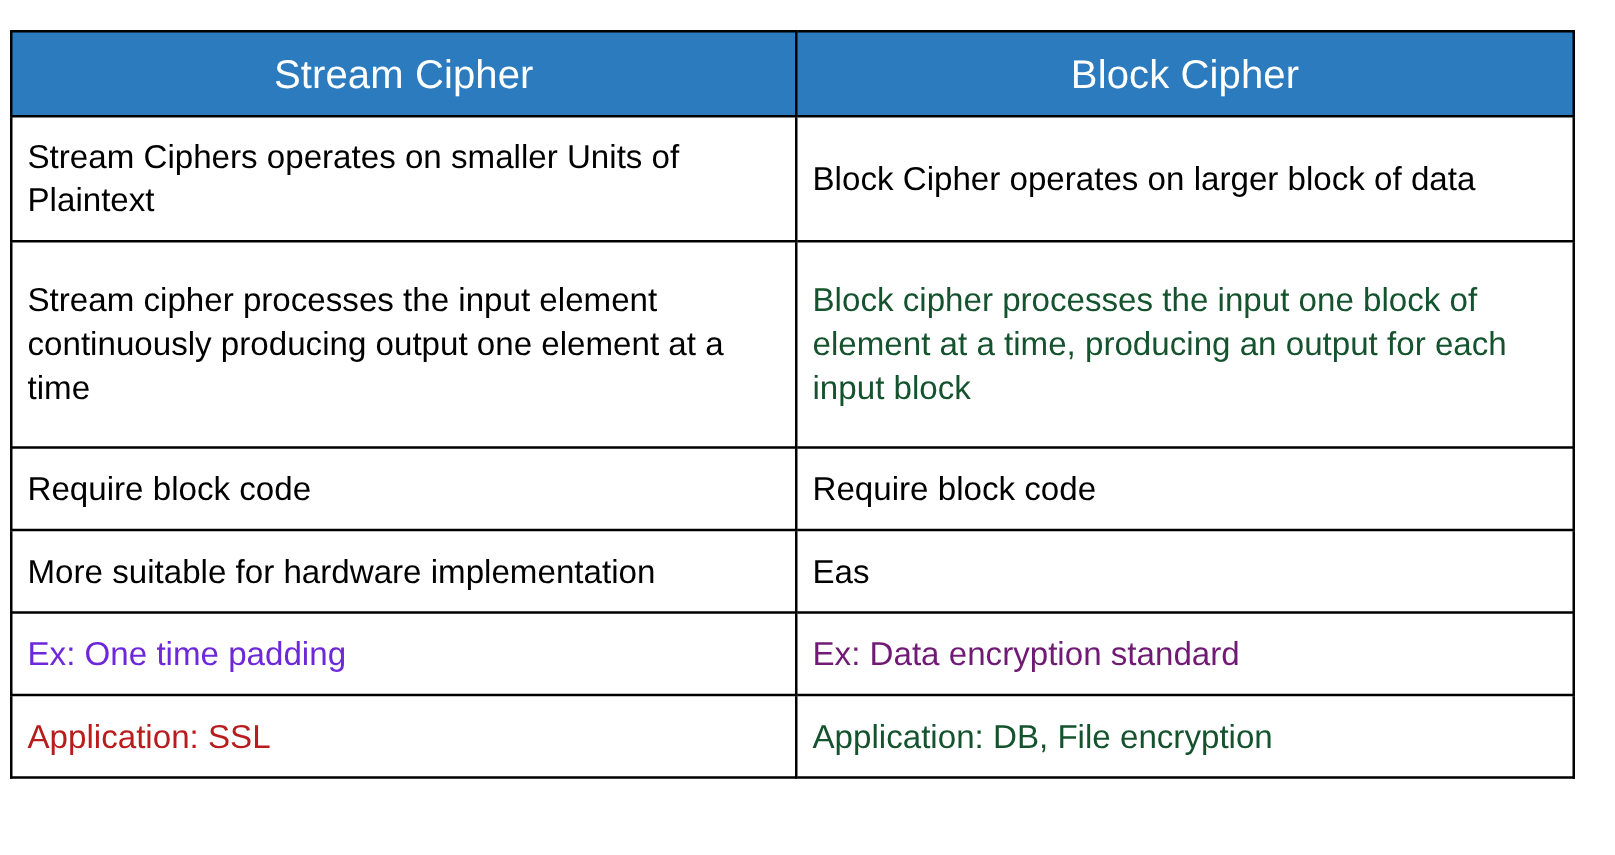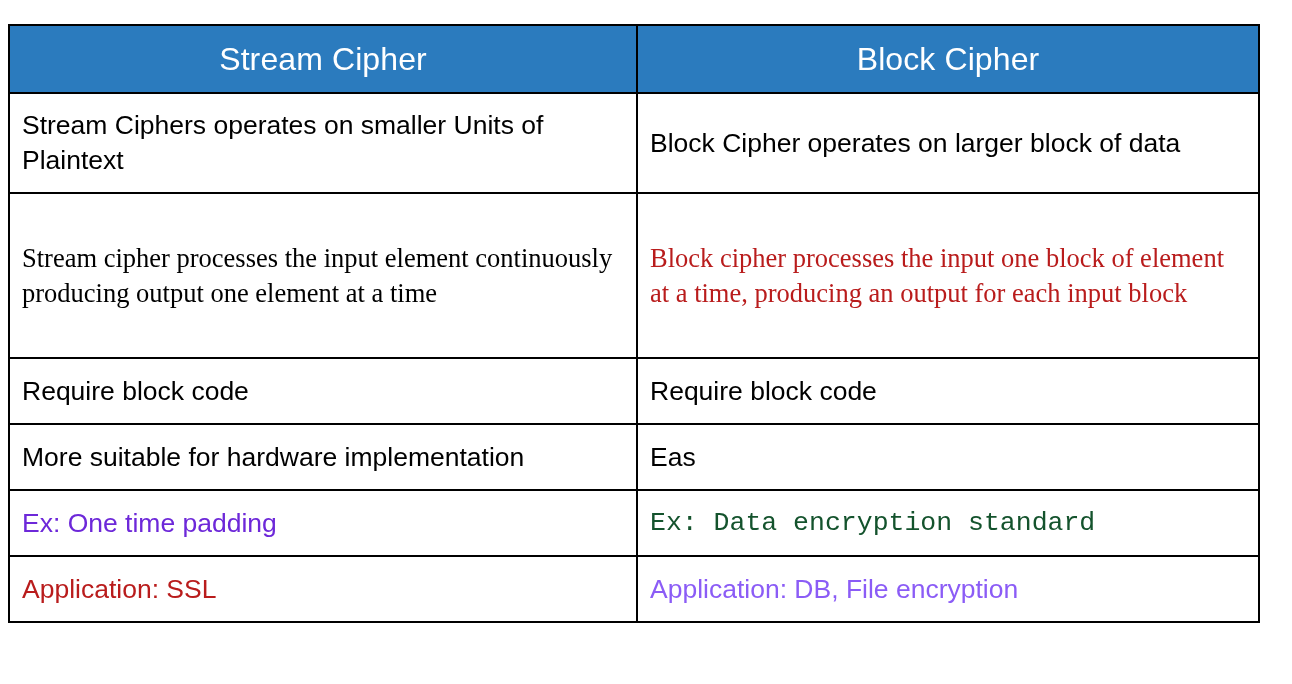--- a/index.html
+++ b/index.html
@@ -56,21 +56,21 @@
     color: #000000;
     font-size: 26.5px;
     font-weight: normal;
     text-align: left;
     padding: 9px 10px 9px 12px;
     line-height: 1.32;
   }
 
   .r-tall   { height: 100px; }
   .r-short  { height: 66px;  }
-  .r-tallest{ height: 165px; font-family: Liberation Serif, serif; }
+  .r-tallest{ height: 165px; }
 
   .cell-text {
     display: block;
     white-space: normal;
   }
 </style>
 </head>
 <body>
 
 <div id="page">
@@ -97,21 +97,21 @@
         <td style="border-color: rgb(0, 0, 0); color: rgb(0, 0, 0);">
           <span class="cell-text">Block Cipher operates on larger block of data</span>
         </td>
       </tr>
 
 
       <tr class="r-tallest">
         <td style="border-color: rgb(0, 0, 0); color: rgb(0, 0, 0);">
           <span class="cell-text">Stream cipher processes the input element continuously producing output one element at a time</span>
         </td>
-        <td style="border-color: rgb(0, 0, 0); color: #b91c1c; margin-top: 20px;">
+        <td style="border-color: rgb(0, 0, 0); color: #14532d; margin-top: 20px;">
           <span class="cell-text">Block cipher processes the input one block of element at a time, producing an output for each input block</span>
         </td>
       </tr>
 
       <tr class="r-short">
         <td style="border-color: rgb(0, 0, 0); color: rgb(0, 0, 0);">
           <span class="cell-text">Require block code</span>
         </td>
         <td style="border-color: rgb(0, 0, 0); color: rgb(0, 0, 0);">
           <span class="cell-text">Require block code</span>
@@ -124,30 +124,30 @@
         </td>
         <td style="border-color: rgb(0, 0, 0); color: rgb(0, 0, 0);">
           <span class="cell-text">Eas</span>
         </td>
       </tr>
 
       <tr class="r-short">
         <td style="border-color: rgb(0, 0, 0); color: #6d28d9; border-radius: 15px;">
           <span class="cell-text">Ex: One time padding</span>
         </td>
-        <td style="border-color: rgb(0, 0, 0); color: #14532d; font-family: Liberation Mono, monospace;">
+        <td style="border-color: rgb(0, 0, 0); color: #701a75;">
           <span class="cell-text">Ex: Data encryption standard</span>
         </td>
       </tr>
 
       <tr class="r-short">
         <td style="border-color: rgb(0, 0, 0); color: #b91c1c;">
           <span class="cell-text">Application: SSL</span>
         </td>
-        <td style="border-color: rgb(0, 0, 0); color: #8b5cf6;">
+        <td style="border-color: rgb(0, 0, 0); color: #14532d;">
           <span class="cell-text">Application: DB, File encryption</span>
         </td>
       </tr>
 
     </tbody>
   </table>
 
 </div>
 
 </body></html>

